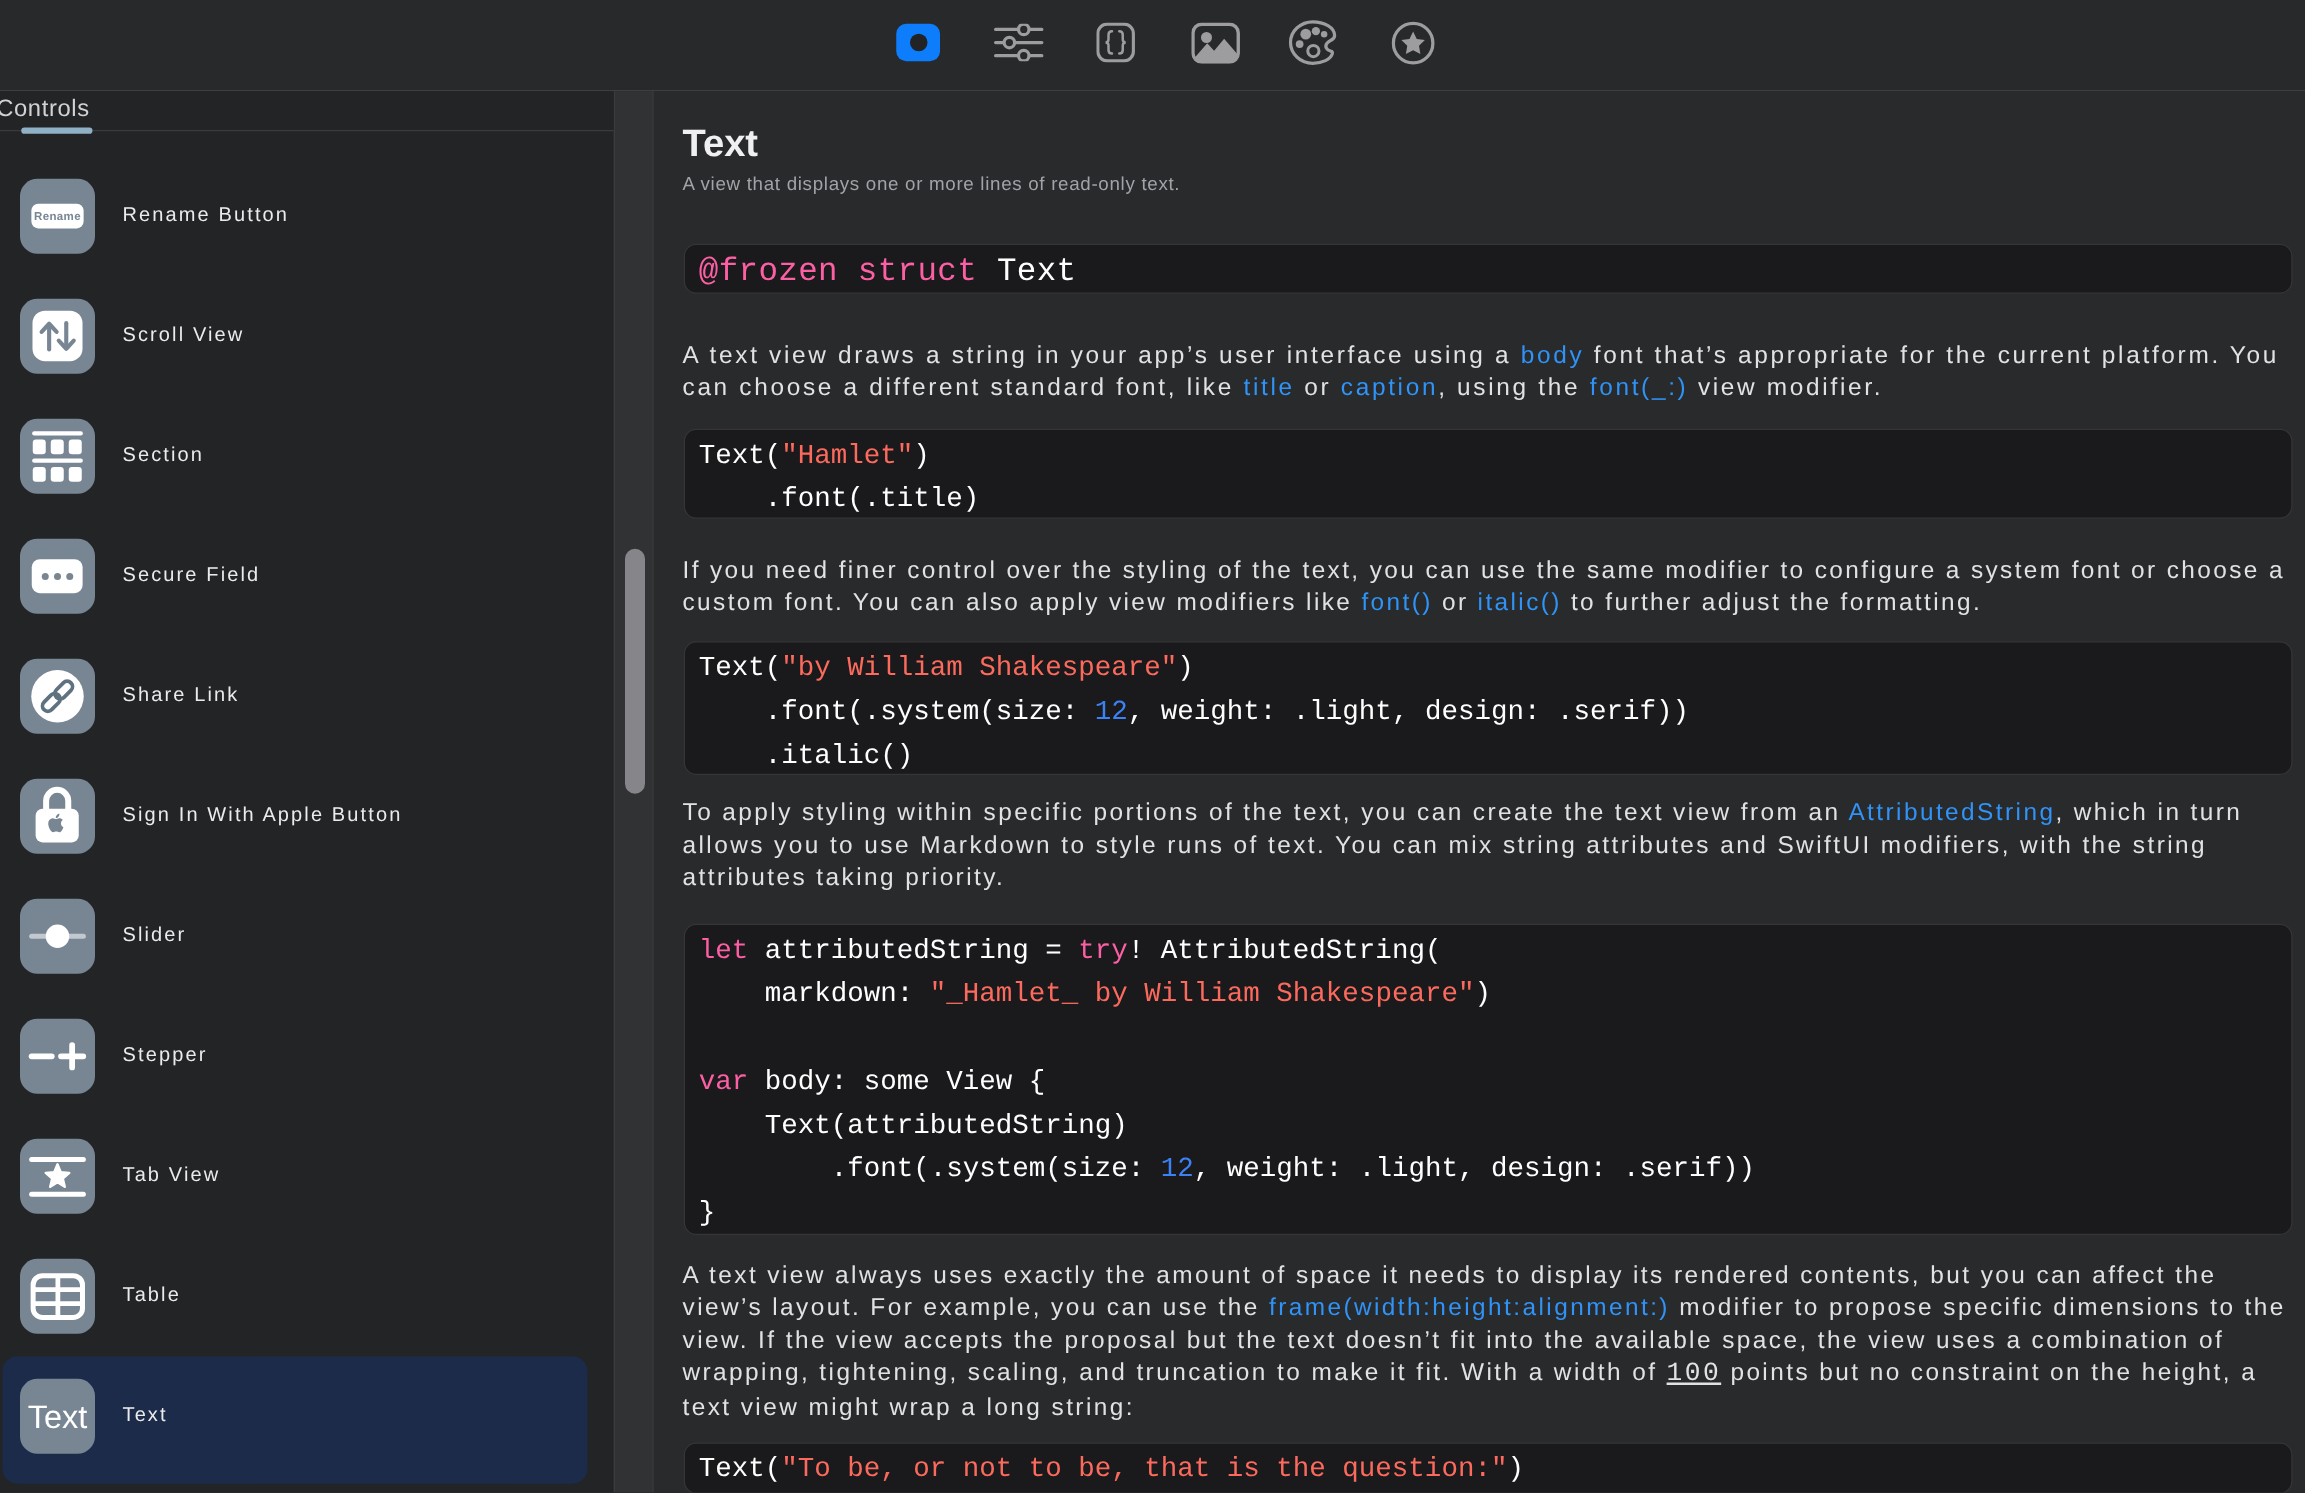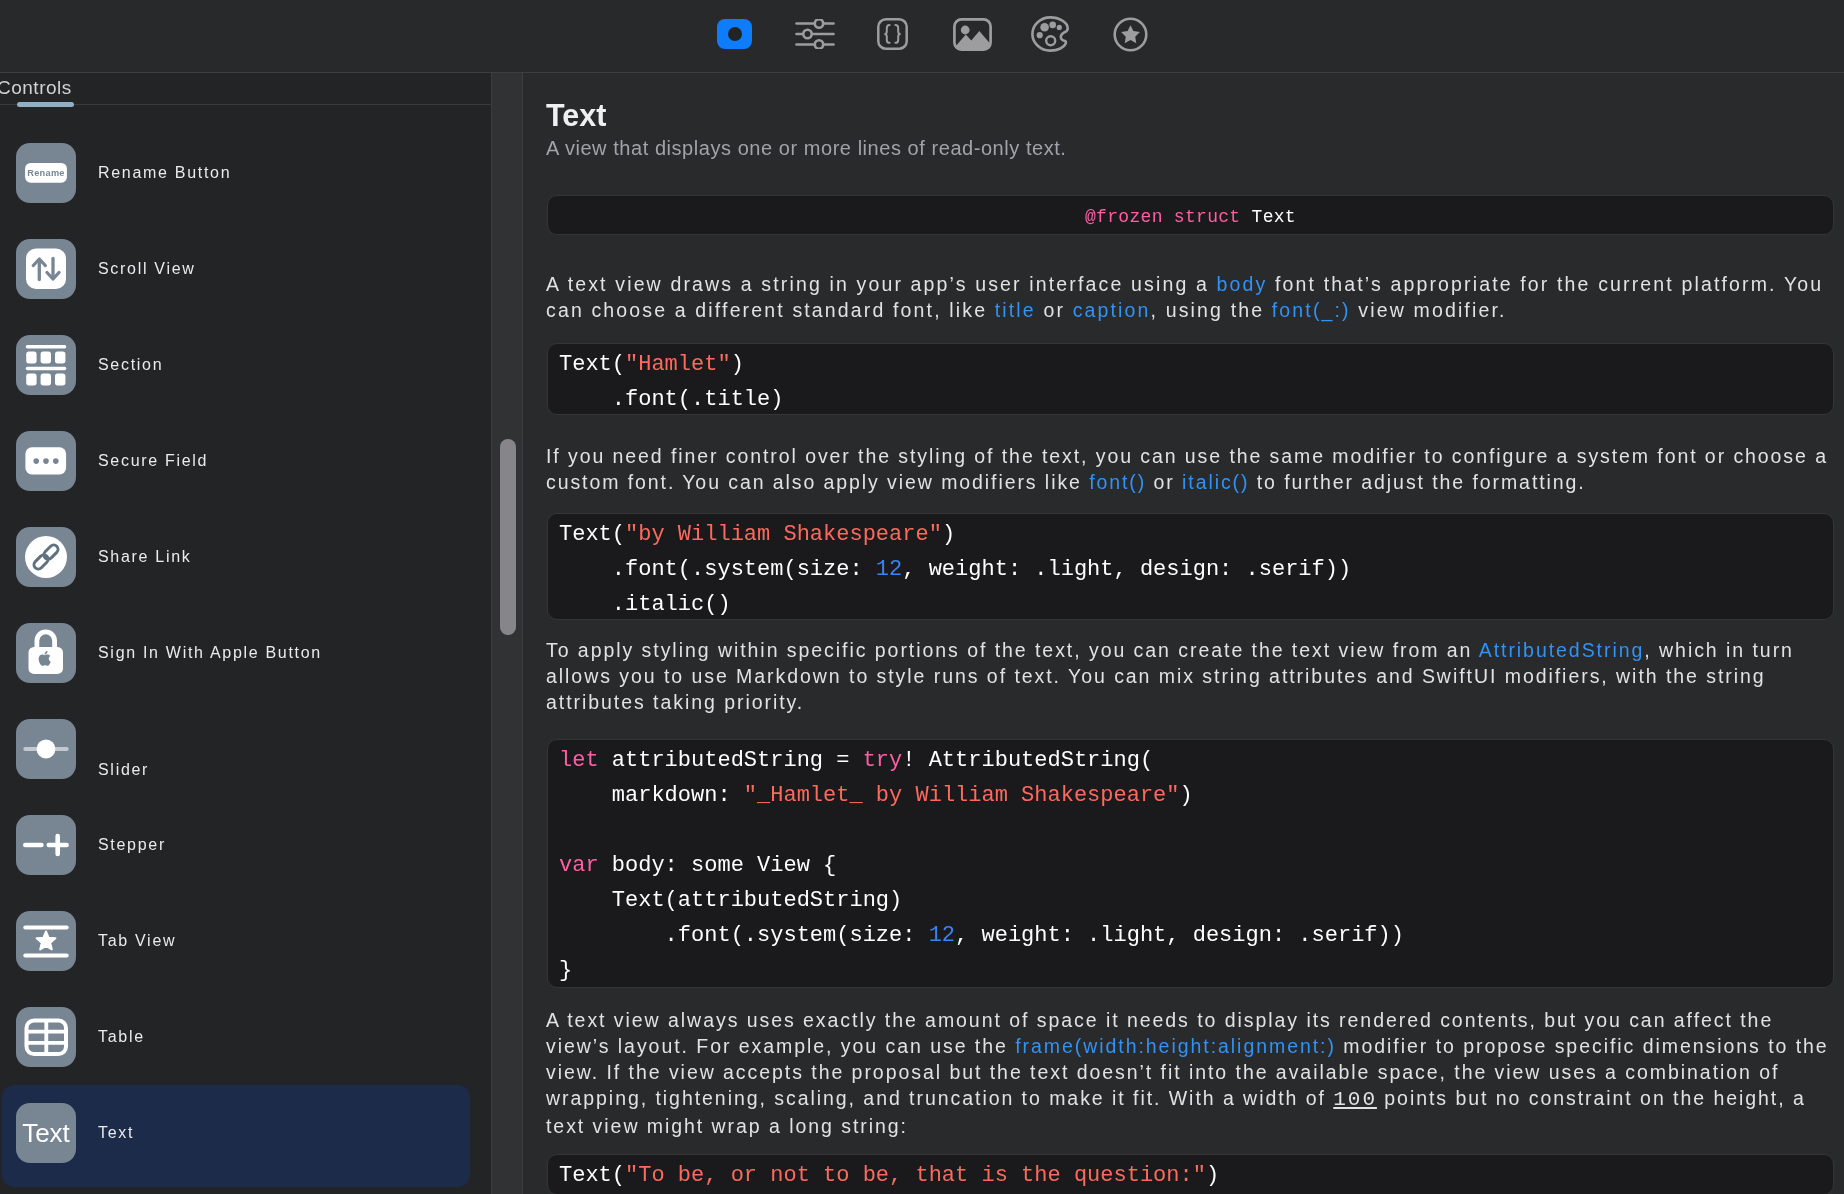--- a/index.html
+++ b/index.html
@@ -9,29 +9,29 @@
 #gutter{position:absolute;left:491px;top:73px;width:30px;height:1121px;background:#313234;border-left:1px solid #3c3c3e;border-right:1px solid #3c3c3e;}
 #content{position:absolute;left:523px;top:73px;width:1321px;height:1121px;background:#292a2c;}
 #ctrlhead{position:absolute;left:0;top:73px;width:491px;height:31px;border-bottom:1px solid #3b3b3d;background:#232426;}
 #ctrlhead .lbl{position:absolute;left:-3px;top:4px;font-size:19px;color:#d2d2d4;letter-spacing:0.5px;}
 #ctrlhead .under{position:absolute;left:17px;top:29px;width:57px;height:4.5px;border-radius:2.5px;background:#8fb0c5;}
 #sbscroll{position:absolute;left:500px;top:439px;width:16px;height:196px;border-radius:8px;background:#85858a;}
 .rowsel{position:absolute;left:2px;top:1085px;width:468px;height:102px;border-radius:12px;background:#1c2b49;}
 .tile{position:absolute;left:16px;width:60px;height:60px;border-radius:14px;background:#788694;}
 .rlbl{position:absolute;left:98px;width:380px;font-size:16px;color:#ebebed;line-height:60px;white-space:nowrap;letter-spacing:1.7px;}
 .cb{position:absolute;left:547px;width:1287px;box-sizing:border-box;background:#1a1a1c;border:1px solid #353537;border-radius:10px;font-family:"Liberation Mono",monospace;font-size:22px;line-height:35px;padding:2.5px 11px 0;color:#ffffff;white-space:pre;overflow:hidden;}
-#decl{top:195px;height:40px;font-size:18px;line-height:38px;padding:1.5px 11px 0;letter-spacing:0.3px;text-align:center;}
+#decl{top:195px;height:40px;font-size:26px;line-height:38px;padding:1.5px 11px 0;letter-spacing:0.3px;}
 .para{position:absolute;left:546px;font-size:19.5px;line-height:26px;color:#e2e2e4;white-space:nowrap;letter-spacing:2px;}
 .para a{color:#2f93f7;text-decoration:none;}
 .k{color:#fc5fa3;}
 .s{color:#fc6a5d;}
 .n{color:#3b82f6;}
 .mono{font-family:"Liberation Mono",monospace;font-size:21px;text-decoration:underline;}
 #h1t{position:absolute;left:546px;top:99.5px;font-size:30.5px;font-weight:bold;color:#f0f0f2;line-height:31px;}
-#subt{position:absolute;left:546px;top:135px;font-size:20px;line-height:26px;color:#a2a2a8;letter-spacing:0.55px;}
+#subt{position:absolute;left:546px;top:135px;font-size:15px;line-height:26px;color:#a2a2a8;letter-spacing:0.55px;}
 </style>
 </head>
 <body>
 <div id="toolbar">
 <div style="position:absolute;left:717px;top:19px;width:35px;height:30px;border-radius:8px;background:#0d7dfb;"></div>
 <div style="position:absolute;left:727.5px;top:27px;width:14px;height:14px;border-radius:50%;background:#222325;"></div>
 <svg style="position:absolute;left:795px;top:19px" width="40" height="30" viewBox="0 0 40 30">
 <g stroke="#9d9da0" stroke-width="2.6" stroke-linecap="round" fill="none">
 <line x1="1.5" y1="4.5" x2="38.5" y2="4.5"></line>
         <line x1="1.5" y1="15" x2="38.5" y2="15"></line>
@@ -128,21 +128,21 @@
         <rect x="12.5" y="23.9" width="34.5" height="27" rx="5.5" fill="#ffffff"></rect>
         <g transform="translate(29.4 36.3) scale(0.98) translate(-29.5 -39.2)">
           <path d="M30.9 33.1 c0.5 -0.6 0.9 -1.5 0.8 -2.3 c-0.8 0 -1.7 0.5 -2.2 1.1 c-0.5 0.6 -0.9 1.5 -0.8 2.3 c0.9 0.1 1.7 -0.5 2.2 -1.1 z M31.7 34.4 c-1.3 -0.1 -2.3 0.7 -2.9 0.7 c-0.6 0 -1.5 -0.7 -2.5 -0.7 c-1.3 0 -2.5 0.8 -3.1 1.9 c-1.3 2.3 -0.3 5.7 1 7.6 c0.6 0.9 1.4 1.9 2.4 1.9 c1 0 1.3 -0.6 2.5 -0.6 c1.2 0 1.5 0.6 2.5 0.6 c1 0 1.7 -0.9 2.3 -1.9 c0.7 -1.1 1 -2.1 1 -2.2 c0 0 -2 -0.8 -2 -3 c0 -1.9 1.5 -2.8 1.6 -2.8 c-0.9 -1.3 -2.2 -1.5 -2.8 -1.5 z" fill="#788694"></path>
         </g>
       </svg></div>
     <div class="rlbl" style="top:623px">Sign In With Apple Button</div>
 <div class="tile" style="top:719px"><svg width="60" height="60" viewBox="0 0 60 60">
         <line x1="9.3" y1="30" x2="50.7" y2="30" stroke="rgba(255,255,255,0.55)" stroke-width="4" stroke-linecap="round"></line>
         <circle cx="30" cy="30" r="9.4" fill="#ffffff"></circle>
       </svg></div>
-    <div class="rlbl" style="top:740px">Slider</div>
+    <div class="rlbl" style="top:719px">Slider</div>
 <div class="tile" style="top:815px"><svg width="60" height="60" viewBox="0 0 60 60">
         <path d="M9.3 30 H25.4" stroke="#ffffff" stroke-width="4.6" stroke-linecap="round"></path>
         <path d="M32.8 30 H50.6 M41.7 21.1 V38.9" stroke="#ffffff" stroke-width="4.6" stroke-linecap="round"></path>
       </svg></div>
     <div class="rlbl" style="top:815px">Stepper</div>
 <div class="tile" style="top:911px"><svg width="60" height="60" viewBox="0 0 60 60">
         <path d="M9.3 16.5 H50.7" stroke="#ffffff" stroke-width="4" stroke-linecap="round"></path>
         <path d="M9.3 44.4 H50.7" stroke="#ffffff" stroke-width="4" stroke-linecap="round"></path>
         <path d="M30.0 20.5 L32.6 26.8 L39.4 27.3 L34.2 31.8 L35.8 38.4 L30.0 34.8 L24.2 38.4 L25.8 31.8 L20.6 27.3 L27.4 26.8 Z" fill="#ffffff" stroke="#ffffff" stroke-width="2" stroke-linejoin="round"></path>
       </svg></div>

